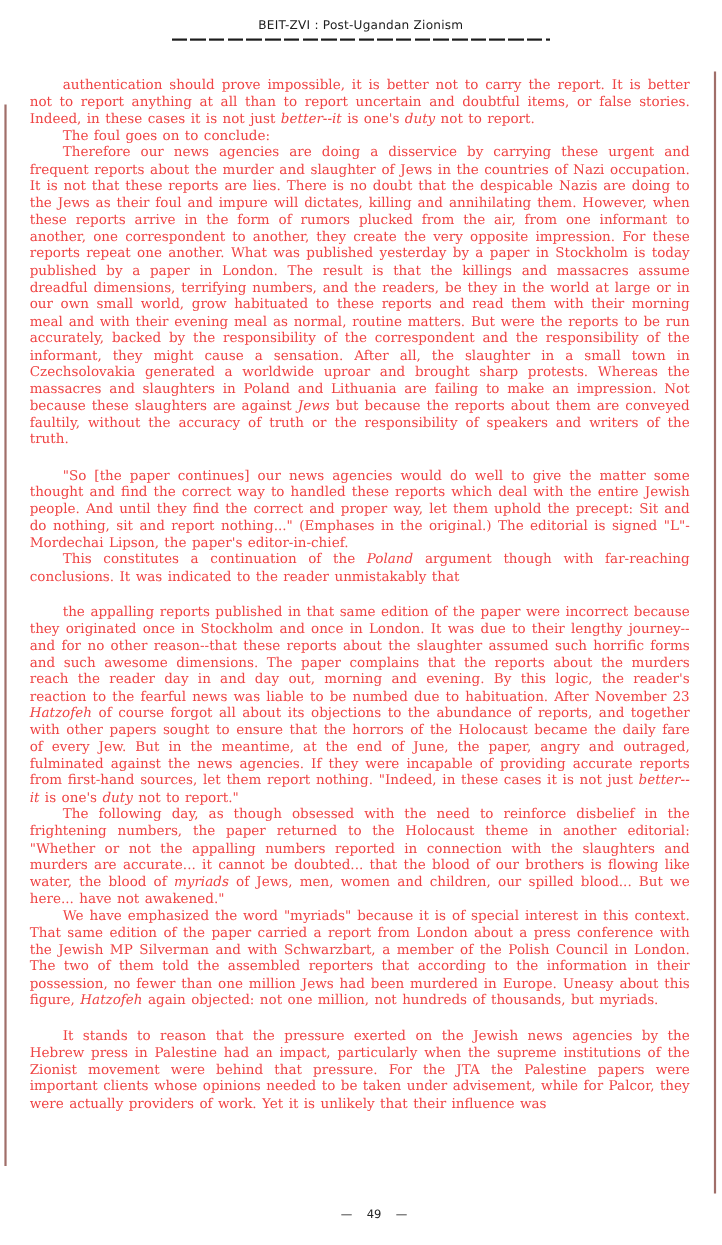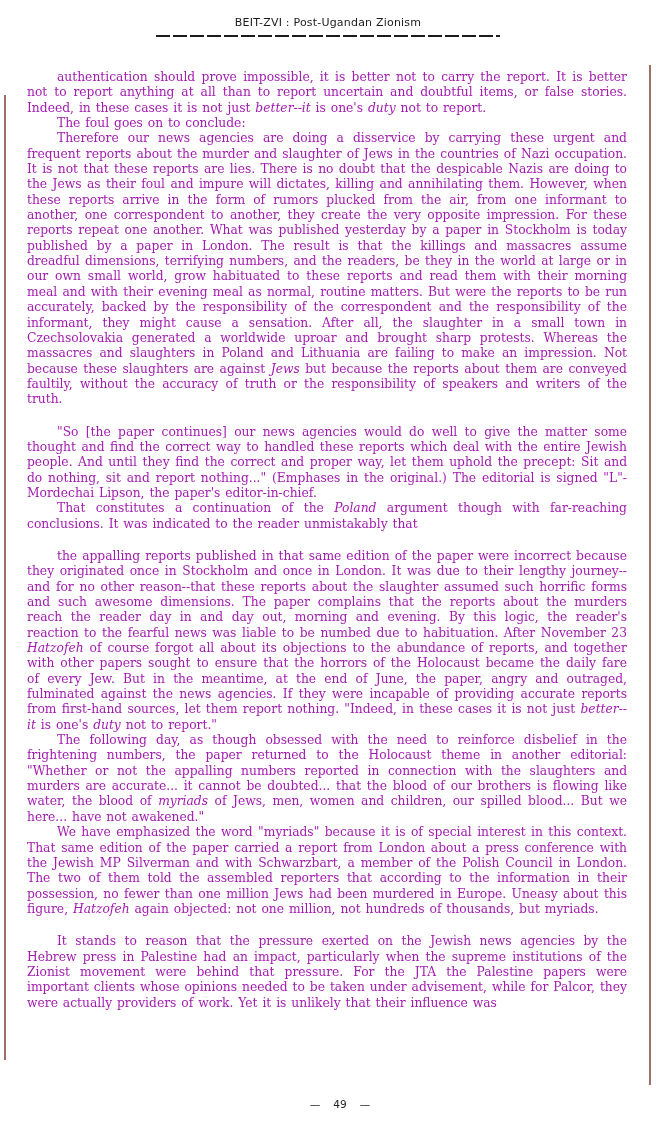--- a/index.html
+++ b/index.html
@@ -34,21 +34,21 @@
     left: 156px;
     width: 344px;
     height: 2px;
     background: repeating-linear-gradient(90deg, #1c1c1c 0 14px, transparent 14px 17px);
   }
   .body-text {
     position: absolute;
     top: 70px;
     left: 27px;
     width: 600px;
-    color: #a21caf;
+    color: #ef4444;
     font-size: 12.3px;
     line-height: 15.35px;
     text-align: justify;
     word-spacing: 1px;
   }
   .para {
     margin: 0;
     text-indent: 30px;
   }
   .para.gap {
@@ -83,21 +83,21 @@
 
 <div class="page">
   <div class="header-title">BEIT-ZVI : Post-Ugandan Zionism</div>
   <div class="header-rule"></div>
 
   <div class="body-text">
       <p class="para"><span>authentication should prove impossible, it is better not to carry the report. It is better not to report anything at all than to report uncertain and doubtful items, or false stories. Indeed, in these cases it is not just </span><i>better--it</i><span> is one's </span><i>duty</i><span> not to report.</span></p>
       <p class="para"><span>The foul goes on to conclude:</span></p>
       <p class="para"><span>Therefore our news agencies are doing a disservice by carrying these urgent and frequent reports about the murder and slaughter of Jews in the countries of Nazi occupation. It is not that these reports are lies. There is no doubt that the despicable Nazis are doing to the Jews as their foul and impure will dictates, killing and annihilating them. However, when these reports arrive in the form of rumors plucked from the air, from one informant to another, one correspondent to another, they create the very opposite impression. For these reports repeat one another. What was published yesterday by a paper in Stockholm is today published by a paper in London. The result is that the killings and massacres assume dreadful dimensions, terrifying numbers, and the readers, be they in the world at large or in our own small world, grow habituated to these reports and read them with their morning meal and with their evening meal as normal, routine matters. But were the reports to be run accurately, backed by the responsibility of the correspondent and the responsibility of the informant, they might cause a sensation. After all, the slaughter in a small town in Czechsolovakia generated a worldwide uproar and brought sharp protests. Whereas the massacres and slaughters in Poland and Lithuania are failing to make an impression. Not because these slaughters are against </span><i>Jews</i><span> but because the reports about them are conveyed faultily, without the accuracy of truth or the responsibility of speakers and writers of the truth.</span></p>
       <p class="para gap"><span>"So [the paper continues] our news agencies would do well to give the matter some thought and find the correct way to handled these reports which deal with the entire Jewish people. And until they find the correct and proper way, let them uphold the precept: Sit and do nothing, sit and report nothing..." (Emphases in the original.) The editorial is signed "L"-Mordechai Lipson, the paper's editor-in-chief.</span></p>
-      <p class="para"><span>That constitutes a continuation of the </span><i>Poland</i><span> argument though with far-reaching conclusions. It was indicated to the reader unmistakably that</span></p>
+      <p class="para"><span>This constitutes a continuation of the </span><i>Poland</i><span> argument though with far-reaching conclusions. It was indicated to the reader unmistakably that</span></p>
       <p class="para gap"><span>the appalling reports published in that same edition of the paper were incorrect because they originated once in Stockholm and once in London. It was due to their lengthy journey--and for no other reason--that these reports about the slaughter assumed such horrific forms and such awesome dimensions. The paper complains that the reports about the murders reach the reader day in and day out, morning and evening. By this logic, the reader's reaction to the fearful news was liable to be numbed due to habituation. After November 23 </span><i>Hatzofeh</i><span> of course forgot all about its objections to the abundance of reports, and together with other papers sought to ensure that the horrors of the Holocaust became the daily fare of every Jew. But in the meantime, at the end of June, the paper, angry and outraged, fulminated against the news agencies. If they were incapable of providing accurate reports from first-hand sources, let them report nothing. "Indeed, in these cases it is not just </span><i>better--it</i><span> is one's </span><i>duty</i><span> not to report."</span></p>
       <p class="para"><span>The following day, as though obsessed with the need to reinforce disbelief in the frightening numbers, the paper returned to the Holocaust theme in another editorial: "Whether or not the appalling numbers reported in connection with the slaughters and murders are accurate... it cannot be doubted... that the blood of our brothers is flowing like water, the blood of </span><i>myriads</i><span> of Jews, men, women and children, our spilled blood... But we here... have not awakened."</span></p>
       <p class="para"><span>We have emphasized the word "myriads" because it is of special interest in this context. That same edition of the paper carried a report from London about a press conference with the Jewish MP Silverman and with Schwarzbart, a member of the Polish Council in London. The two of them told the assembled reporters that according to the information in their possession, no fewer than one million Jews had been murdered in Europe. Uneasy about this figure, </span><i>Hatzofeh</i><span> again objected: not one million, not hundreds of thousands, but myriads.</span></p>
       <p class="para gap"><span>It stands to reason that the pressure exerted on the Jewish news agencies by the Hebrew press in Palestine had an impact, particularly when the supreme institutions of the Zionist movement were behind that pressure. For the JTA the Palestine papers were important clients whose opinions needed to be taken under advisement, while for Palcor, they were actually providers of work. Yet it is unlikely that their influence was</span></p>
     </div>
 
   <div class="footer">
     <span class="dash">—</span><span>49</span><span class="dash">—</span>
   </div>
 

